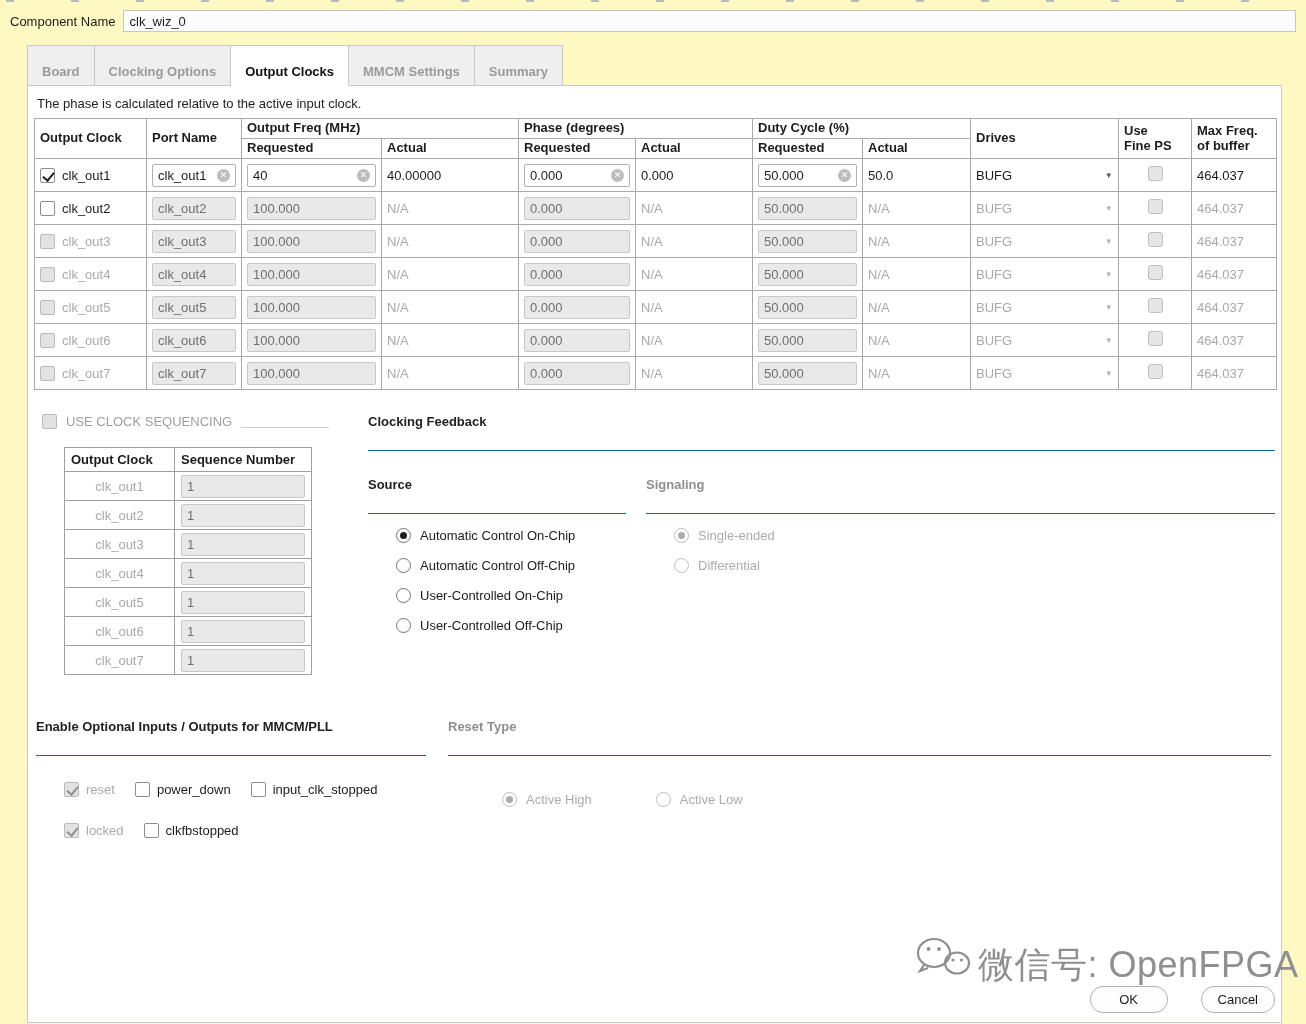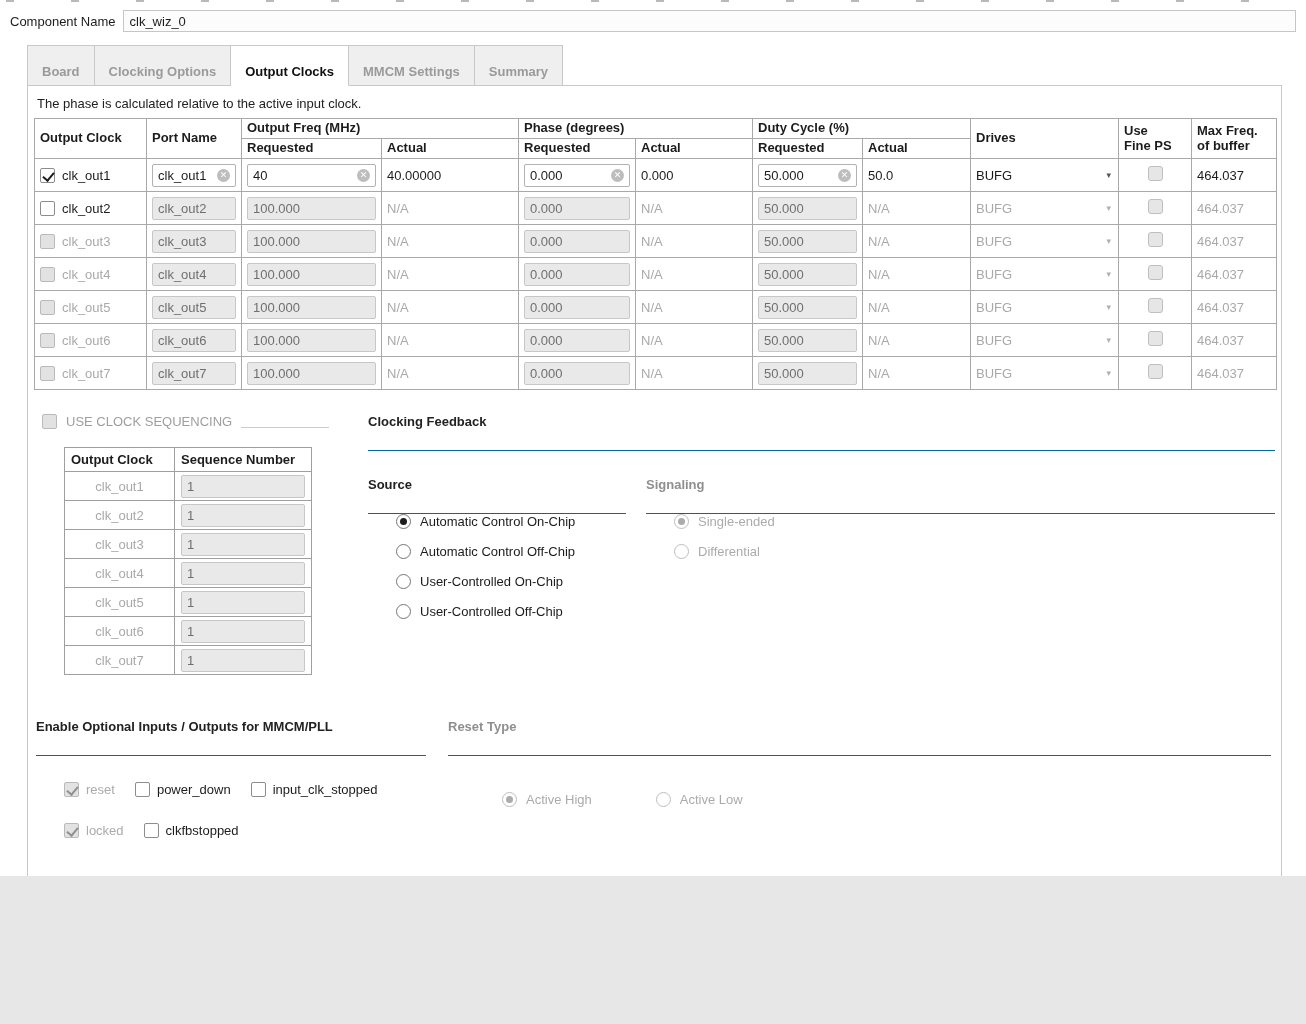--- a/index.html
+++ b/index.html
@@ -1,18 +1,18 @@
 <!DOCTYPE html>
 <html><head>
 <meta charset="utf-8">
 <style>
   *{box-sizing:border-box}
   html,body{margin:0;padding:0}
   body{font-family:"Liberation Sans","DejaVu Sans",sans-serif;font-size:13px;color:#1c1c1c;background:#e7e7e7}
-  .screen{width:1306px;height:876px;background:#ffffff;position:relative;overflow:hidden}
+  .screen{width:1306px;height:1024px;background:#fef9c3;position:relative;overflow:hidden}
   .ticks{position:absolute;top:0;left:6px;right:6px;height:2px;
          background:repeating-linear-gradient(to right,#b9b9b9 0 8px,transparent 8px 65px)}
   
   .component-row{display:flex;align-items:center;gap:7px;padding:10px 10px 0 10px}
   .component-row label{white-space:nowrap}
   .text-input{flex:1;height:22px;border:1px solid #c6c6c6;background:#fcfcfc;padding:0 6px;font:inherit;color:#1c1c1c}
   
   .tabs-row{display:flex;margin:13px 24px -1px 27px;position:relative;z-index:2}
   .tab{padding:18px 14px 6px;border:1px solid #c8c8c8;border-left-width:0;background:#efefef;color:#9a9a9a;font-weight:700;cursor:default;white-space:nowrap}
   .tab:first-child{border-left-width:1px}
@@ -49,21 +49,21 @@
   .usecs{display:flex;align-items:center;gap:9px;color:#9e9e9e}
   .usecs .line{width:88px;border-bottom:1px solid #cccccc;height:13px}
   table.seq{border-collapse:collapse;margin:18px 0 0 22px;table-layout:fixed}
   .seq th,.seq td{border:1px solid #9f9f9f;padding:2px 6px;height:29px;font-size:13px;vertical-align:middle}
   .seq th{font-weight:700;text-align:left;height:24px}
   .seq-name{color:#a9a9a9;text-align:center}
   .fb-col{flex:1;padding:0 2px 0 22px}
   .fb-groups{display:flex;margin-top:26px}
   .fb-source{width:258px;flex:none}
   .fb-signal{flex:1;margin-left:20px;max-width:638px}
-  .opts{margin:0 0 0 28px}
+  .opts{margin:14px 0 0 28px}
   .opt{display:flex;align-items:center;gap:9px;margin:0 0 15px 0}
   .radio{width:15px;height:15px;border:1px solid #757575;border-radius:50%;background:#fff;position:relative;flex:none}
   .radio.selected::after{content:"";position:absolute;left:3px;top:3px;width:7px;height:7px;border-radius:50%;background:#1d1d1d}
   .radio.disabled{border-color:#bdbdbd}
   .radio.disabled.selected::after{background:#ababab}
   .opt.disabled .opt-label{color:#ababab}
   
   .bottom{display:flex;margin-top:44px}
   .opt-io{width:392px;flex:none;padding-left:2px}
   .cbrow{display:flex;gap:20px;margin:26px 0 0 28px;align-items:center}

